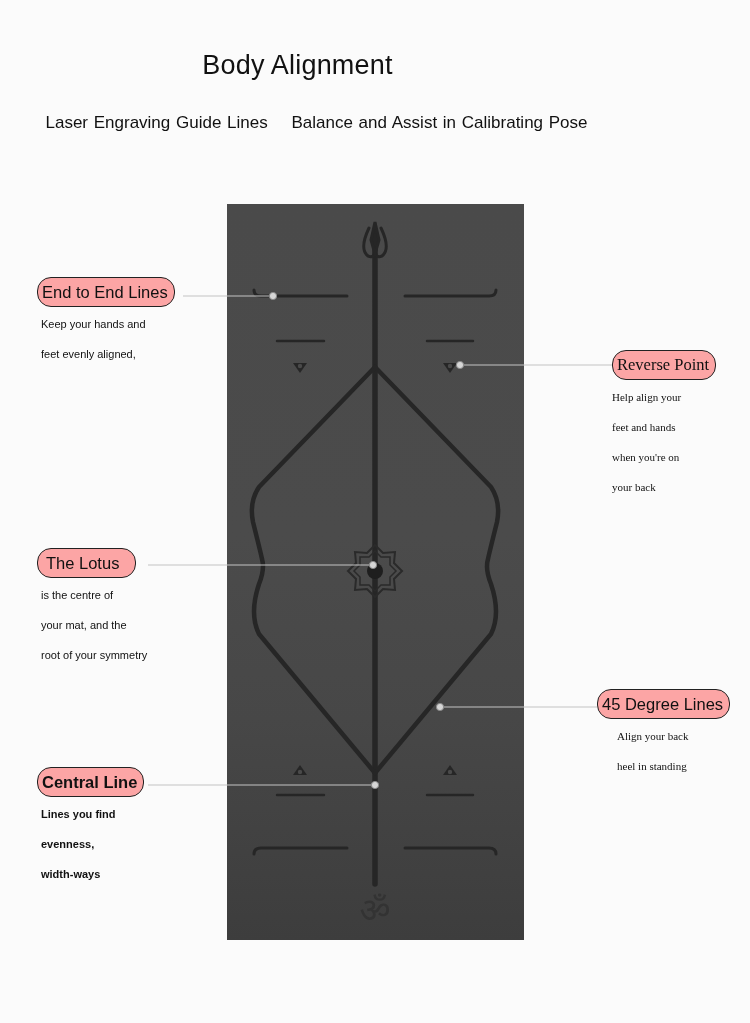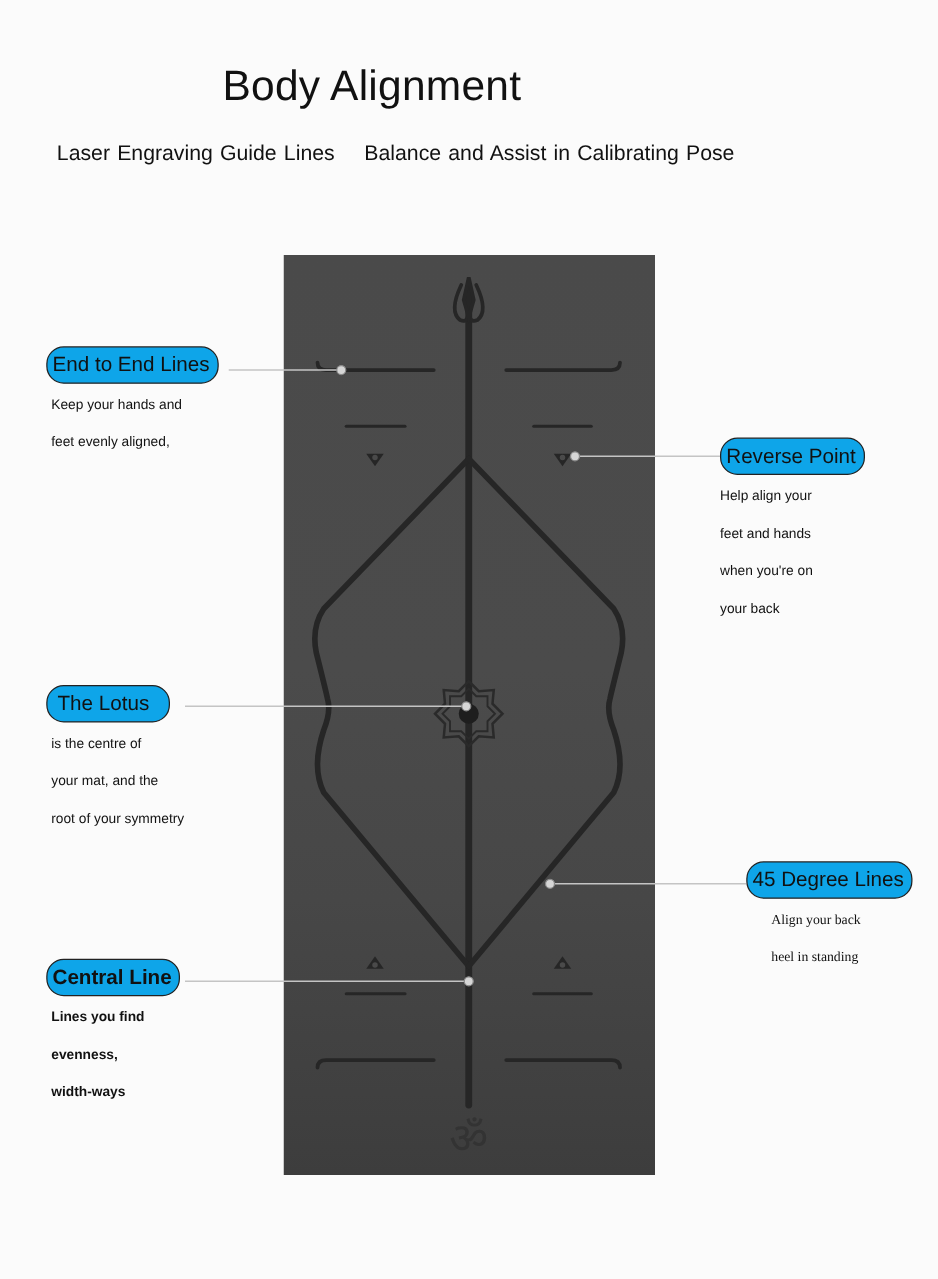--- a/index.html
+++ b/index.html
@@ -6,42 +6,42 @@
     body {
       width: 750px; height: 1023px;
       background: #fbfbfb;
       position: relative;
       overflow: hidden;
       font-family: "Liberation Sans", "DejaVu Sans", sans-serif;
       color: #111;
     }
     .title {
       position: absolute; left: 0; top: 50px; width: 595px;
-      text-align: center; font-size: 34px; letter-spacing: 0.2px;
+      text-align: center; font-size: 27px; letter-spacing: 0.2px;
     }
     .subtitle {
       position: absolute; left: 0; top: 113px; width: 633px;
       text-align: center; font-size: 17px; word-spacing: 1px;
     }
     .subtitle span { margin: 0 9px; }
     .mat {
       position: absolute; left: 227px; top: 204px; width: 297px; height: 736px;
       background: linear-gradient(to bottom, #4a4a4a 0%, #4b4b4b 45%, #474747 70%, #3d3d3d 100%);
     }
     .mat svg { position: absolute; left: 0; top: 0; }
     .overlay { position: absolute; left: 0; top: 0; width: 750px; height: 1023px; pointer-events: none; }
     .callout { position: absolute; }
     .pill {
       display: inline-block;
       border: 1.5px solid #222;
       border-radius: 14px;
       padding: 3px 6px 3px 4px;
       font-size: 16.5px;
       line-height: 22px;
-      background: #0ea5e9;
+      background: #fca5a5;
       white-space: nowrap;
     }
     .desc {
       font-size: 11px;
       line-height: 30px;
       margin-top: 2px;
       white-space: nowrap;
     }
     .desc div { margin: 0; }
   </style>
@@ -124,21 +124,21 @@
 </svg>
 
 <div class="callout" style="left:37px; top:277px;">
   <div class="pill">End to End Lines</div>
   <div class="desc" style="margin-left:4px;">
     <div>Keep your hands and</div>
     <div>feet evenly aligned,</div>
   </div>
 </div>
 
-<div class="callout" style="left:576px; top:350px;">
+<div class="callout" style="left:612px; top:350px;font-family:Liberation Serif, serif;">
   <div class="pill">Reverse Point</div>
   <div class="desc">
     <div>Help align your</div>
     <div>feet and hands</div>
     <div>when you're on</div>
     <div>your back</div>
   </div>
 </div>
 
 <div class="callout" style="left:37px; top:548px;">

